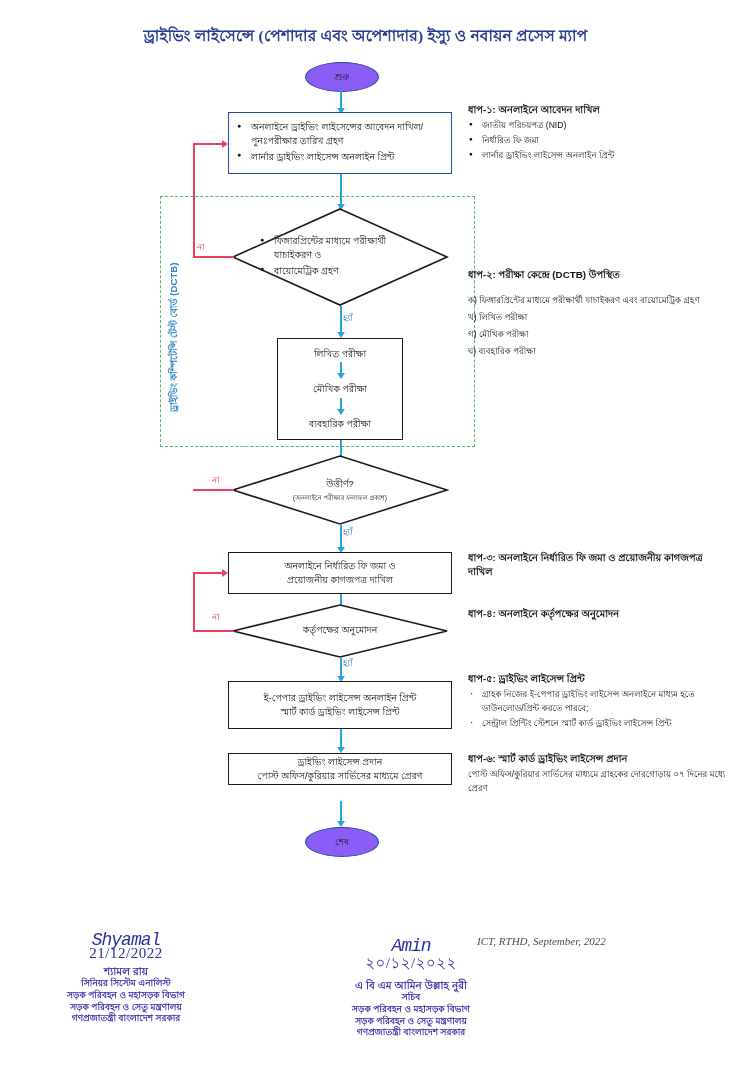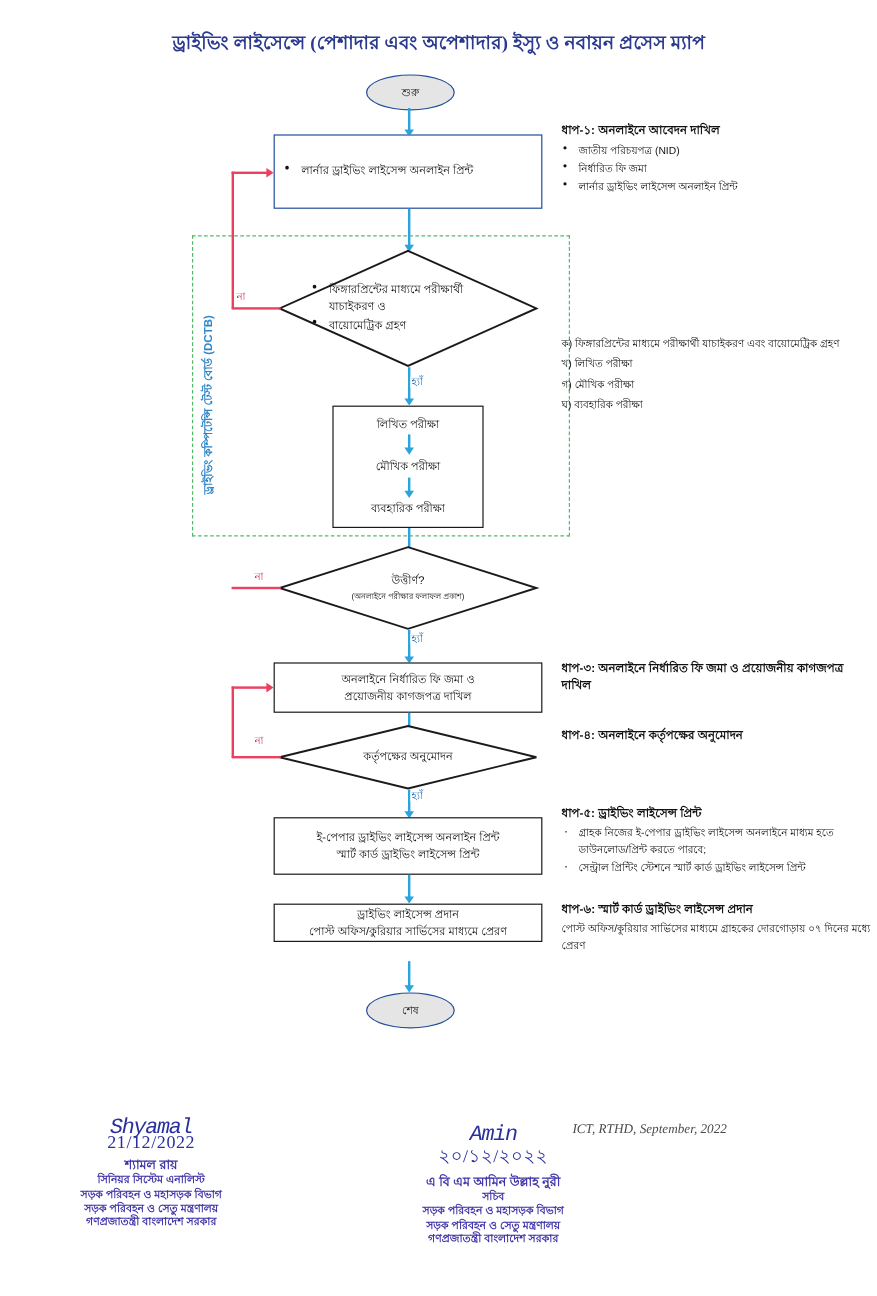--- a/index.html
+++ b/index.html
@@ -68,21 +68,21 @@
     position: absolute;
     left: 0;
     top: -0.5px;
     font-size: 7px;
   }
 
   .terminator {
     position: absolute;
     border: 1.5px solid #1f4e9c;
     border-radius: 50%;
-    background: #e5e5e5;
+    background: #8b5cf6;
     display: flex;
     align-items: center;
     justify-content: center;
     font-size: 9px;
     color: #1a1a1a;
   }
 
   
   .diamond-wrap {
     position: absolute;
@@ -261,20 +261,21 @@
 
 <div class="terminator" style="left:305px; top:62px; width:72px; height:28px;">
   <span>শুরু</span>
 </div>
 
 <div class="vline" style="left:339.9px; top:90px; height:20px;"></div>
 <div class="arrowhead-down" style="left:336.5px; top:108px;"></div>
 
 <div class="node boxnode blueborder" style="left:228px; top:112px; width:224px; height:62px;">
   <ul class="bulletlist">
+    <li>অনলাইনে ড্রাইভিং লাইসেন্সের আবেদন দাখিল/পুনঃপরীক্ষার তারিখ গ্রহণ</li>
     <li>লার্নার ড্রাইভিং লাইসেন্স অনলাইন প্রিন্ট</li>
   </ul>
 </div>
 
 <div class="vline" style="left:339.9px; top:174px; height:34px;"></div>
 <div class="arrowhead-down" style="left:336.5px; top:204px;"></div>
 
 <div class="dctb-group" style="left:160px; top:196px; width:315px; height:251px;"></div>
 <div class="dctb-label" style="left:167px; top:412px;">ড্রাইভিং কম্পিটেন্সি টেস্ট বোর্ড (DCTB)</div>
 
@@ -381,20 +382,21 @@
   <div class="step-body">
     <ul>
       <li>জাতীয় পরিচয়পত্র (NID)</li>
       <li>নির্ধারিত ফি জমা</li>
       <li>লার্নার ড্রাইভিং লাইসেন্স অনলাইন প্রিন্ট</li>
     </ul>
   </div>
 </div>
 
 <div class="step" style="left:468px; top:268px;">
+  <div class="step-title">ধাপ-২:  পরীক্ষা কেন্দ্রে (DCTB) উপস্থিত</div>
   <div class="step-body" style="margin-top:12px;">
     <ul class="plain">
       <li style="margin-bottom:3px;">ক) ফিঙ্গারপ্রিন্টের মাধ্যমে পরীক্ষার্থী যাচাইকরণ এবং বায়োমেট্রিক গ্রহণ</li>
       <li style="margin-bottom:3px;">খ) লিখিত পরীক্ষা</li>
       <li style="margin-bottom:3px;">গ) মৌখিক পরীক্ষা</li>
       <li>ঘ) ব্যবহারিক পরীক্ষা</li>
     </ul>
   </div>
 </div>
 

